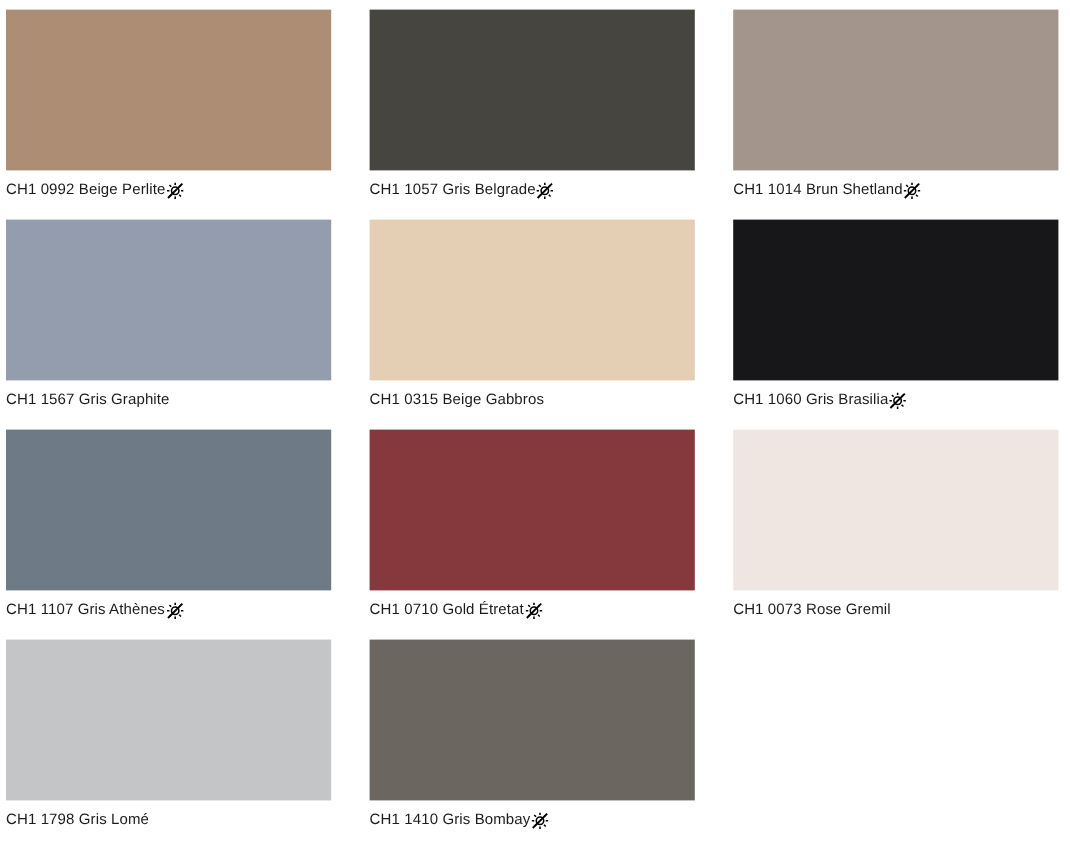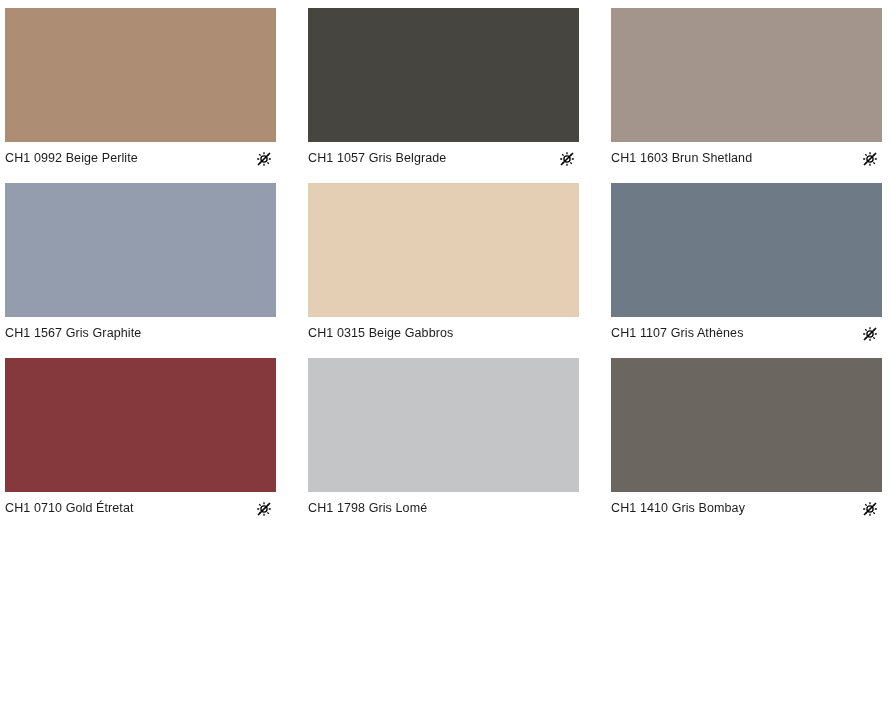--- a/index.html
+++ b/index.html
@@ -34,21 +34,21 @@
 
   .swatch-color {
     width: 271px;
     height: 134px;
     display: block;
   }
 
   .swatch-caption {
     display: flex;
     align-items: center;
-    justify-content: space-between;
+    justify-content: flex-start;
     width: 271px;
     height: 30px;
     padding-top: 3px;
     box-sizing: border-box;
   }
 
   .swatch-label {
     font-size: 12.5px;
     line-height: 15px;
     color: #1c1c1c;
@@ -102,21 +102,21 @@
               <path d="M8 1.2v2.0M8 12.8v2.0M1.2 8h2.0M12.8 8h2.0M3.2 3.2l1.45 1.45M11.35 11.35l1.45 1.45M12.8 3.2l-1.45 1.45M4.65 11.35L3.2 12.8"></path>
             </g>
             <path d="M2.0 14.0L14.0 2.0" stroke="#000000" stroke-width="1.6" fill="none"></path>
           </svg>
         </span>
       </div>
     </div>
     <div class="swatch-cell">
       <div class="swatch-color" style="background-color: rgb(163, 148, 140);"></div>
       <div class="swatch-caption">
-        <span class="swatch-label">CH1 1603 Brun Shetland</span>
+        <span class="swatch-label">CH1 1014 Brun Shetland</span>
         <span class="swatch-icon">
           <svg width="16" height="16" viewBox="0 0 16 16" aria-hidden="true">
             <g fill="none" stroke="#000000" stroke-width="1.3">
               <circle cx="8" cy="8" r="3.1"></circle>
               <path d="M8 1.2v2.0M8 12.8v2.0M1.2 8h2.0M12.8 8h2.0M3.2 3.2l1.45 1.45M11.35 11.35l1.45 1.45M12.8 3.2l-1.45 1.45M4.65 11.35L3.2 12.8"></path>
             </g>
             <path d="M2.0 14.0L14.0 2.0" stroke="#000000" stroke-width="1.6" fill="none"></path>
           </svg>
         </span>
       </div>
@@ -145,20 +145,35 @@
             <g fill="none" stroke="#000000" stroke-width="1.3">
               <circle cx="8" cy="8" r="3.1"></circle>
               <path d="M8 1.2v2.0M8 12.8v2.0M1.2 8h2.0M12.8 8h2.0M3.2 3.2l1.45 1.45M11.35 11.35l1.45 1.45M12.8 3.2l-1.45 1.45M4.65 11.35L3.2 12.8"></path>
             </g>
             <path d="M2.0 14.0L14.0 2.0" stroke="#000000" stroke-width="1.6" fill="none"></path>
           </svg>
         </span>
       </div>
     </div>
     <div class="swatch-cell">
+      <div class="swatch-color" style="background-color: rgb(23, 23, 26);"></div>
+      <div class="swatch-caption">
+        <span class="swatch-label">CH1 1060 Gris Brasilia</span>
+        <span class="swatch-icon">
+          <svg width="16" height="16" viewBox="0 0 16 16" aria-hidden="true">
+            <g fill="none" stroke="#000000" stroke-width="1.3">
+              <circle cx="8" cy="8" r="3.1"></circle>
+              <path d="M8 1.2v2.0M8 12.8v2.0M1.2 8h2.0M12.8 8h2.0M3.2 3.2l1.45 1.45M11.35 11.35l1.45 1.45M12.8 3.2l-1.45 1.45M4.65 11.35L3.2 12.8"></path>
+            </g>
+            <path d="M2.0 14.0L14.0 2.0" stroke="#000000" stroke-width="1.6" fill="none"></path>
+          </svg>
+        </span>
+      </div>
+    </div>
+    <div class="swatch-cell">
       <div class="swatch-color" style="background-color: rgb(110, 122, 134);"></div>
       <div class="swatch-caption">
         <span class="swatch-label">CH1 1107 Gris Athènes</span>
         <span class="swatch-icon">
           <svg width="16" height="16" viewBox="0 0 16 16" aria-hidden="true">
             <g fill="none" stroke="#000000" stroke-width="1.3">
               <circle cx="8" cy="8" r="3.1"></circle>
               <path d="M8 1.2v2.0M8 12.8v2.0M1.2 8h2.0M12.8 8h2.0M3.2 3.2l1.45 1.45M11.35 11.35l1.45 1.45M12.8 3.2l-1.45 1.45M4.65 11.35L3.2 12.8"></path>
             </g>
             <path d="M2.0 14.0L14.0 2.0" stroke="#000000" stroke-width="1.6" fill="none"></path>
@@ -175,20 +190,35 @@
             <g fill="none" stroke="#000000" stroke-width="1.3">
               <circle cx="8" cy="8" r="3.1"></circle>
               <path d="M8 1.2v2.0M8 12.8v2.0M1.2 8h2.0M12.8 8h2.0M3.2 3.2l1.45 1.45M11.35 11.35l1.45 1.45M12.8 3.2l-1.45 1.45M4.65 11.35L3.2 12.8"></path>
             </g>
             <path d="M2.0 14.0L14.0 2.0" stroke="#000000" stroke-width="1.6" fill="none"></path>
           </svg>
         </span>
       </div>
     </div>
     <div class="swatch-cell">
+      <div class="swatch-color" style="background-color: rgb(240, 230, 225);"></div>
+      <div class="swatch-caption">
+        <span class="swatch-label">CH1 0073 Rose Gremil</span>
+        <span class="swatch-icon hidden">
+          <svg width="16" height="16" viewBox="0 0 16 16" aria-hidden="true">
+            <g fill="none" stroke="#000000" stroke-width="1.3">
+              <circle cx="8" cy="8" r="3.1"></circle>
+              <path d="M8 1.2v2.0M8 12.8v2.0M1.2 8h2.0M12.8 8h2.0M3.2 3.2l1.45 1.45M11.35 11.35l1.45 1.45M12.8 3.2l-1.45 1.45M4.65 11.35L3.2 12.8"></path>
+            </g>
+            <path d="M2.0 14.0L14.0 2.0" stroke="#000000" stroke-width="1.6" fill="none"></path>
+          </svg>
+        </span>
+      </div>
+    </div>
+    <div class="swatch-cell">
       <div class="swatch-color" style="background-color: rgb(196, 197, 198);"></div>
       <div class="swatch-caption">
         <span class="swatch-label">CH1 1798 Gris Lomé</span>
         <span class="swatch-icon hidden">
           <svg width="16" height="16" viewBox="0 0 16 16" aria-hidden="true">
             <g fill="none" stroke="#000000" stroke-width="1.3">
               <circle cx="8" cy="8" r="3.1"></circle>
               <path d="M8 1.2v2.0M8 12.8v2.0M1.2 8h2.0M12.8 8h2.0M3.2 3.2l1.45 1.45M11.35 11.35l1.45 1.45M12.8 3.2l-1.45 1.45M4.65 11.35L3.2 12.8"></path>
             </g>
             <path d="M2.0 14.0L14.0 2.0" stroke="#000000" stroke-width="1.6" fill="none"></path>

